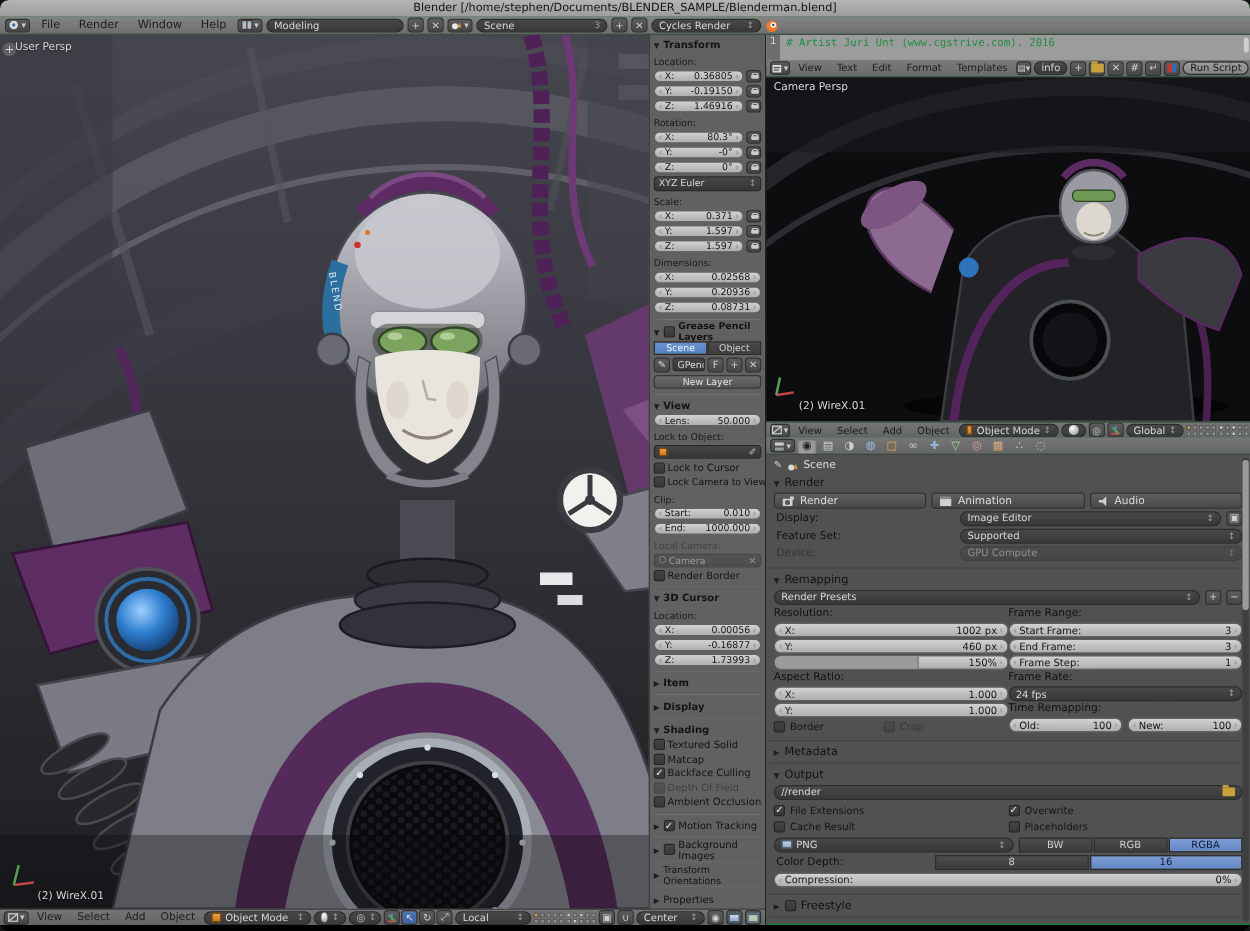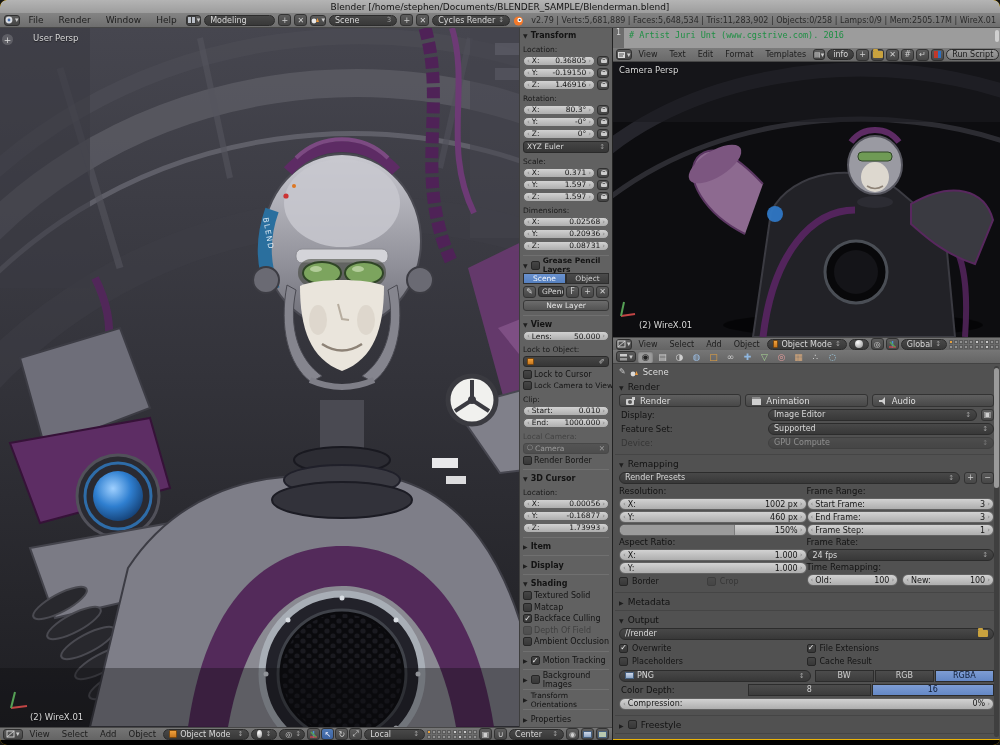--- a/index.html
+++ b/index.html
@@ -1,17 +1,17 @@
 <!DOCTYPE html>
 <html><head>
 <meta charset="utf-8">
 <style>
   html,body{margin:0;padding:0;background:#141414;font-family:"DejaVu Sans",sans-serif;}
   *{box-sizing:border-box;}
-  #app{position:relative;width:1000px;height:745px;background:#eab308;border-radius:7px;overflow:hidden;}
+  #app{position:relative;width:1000px;height:745px;background:#15803d;border-radius:7px;overflow:hidden;}
 
   
   .titlebar{position:absolute;left:0;top:0;width:100%;height:13px;background:linear-gradient(#b4b4b4,#9d9d9d);
     display:flex;align-items:center;justify-content:center;font-size:9px;color:#141414;border-radius:7px 7px 0 0;}
   .infobar{position:absolute;left:0;top:13px;width:100%;height:15px;background:linear-gradient(#848484,#6e6e6e);
     border-bottom:1px solid #474747;display:flex;align-items:center;gap:3px;padding:0 4px;overflow:hidden;}
   .menu{font-size:9px;color:#1d1d1d;padding:0 6px;white-space:nowrap;}
   .stats{font-size:8px;color:#2a2a2a;white-space:nowrap;margin-left:4px;}
 
   
@@ -160,21 +160,20 @@
     <span class="sqbtn">✕</span>
     <span class="dd" style="width:88px">
         <span>Cycles Render</span>
         <span class="arr">↕</span>
       </span>
     <span><svg width="11" height="10">
           <circle cx="5.5" cy="5" r="4.6" fill="#f5792a"></circle>
           <circle cx="6.6" cy="4" r="2.2" fill="#fff"></circle>
           <circle cx="6.6" cy="4" r="1" fill="#1c4e7c"></circle>
         </svg></span>
-    <span class="stats">v2.79 | Verts:5,681,889 | Faces:5,648,534 | Tris:11,283,902 | Objects:0/258 | Lamps:0/9 | Mem:2505.17M | WireX.01</span>
   </div>
 
   <div class="vp">
     <svg width="612" height="699" viewBox="0 0 612 699">
       <defs>
         <linearGradient id="bgg" x1="0" y1="0" x2="0" y2="1">
           <stop offset="0" stop-color="#46464f"></stop>
             <stop offset="0.5" stop-color="#33333a"></stop>
             <stop offset="1" stop-color="#1e1e22"></stop>
         </linearGradient>
@@ -283,21 +282,21 @@
       <ellipse cx="318" cy="292" rx="9" ry="15" fill="#d9d2c6" opacity="0.7"></ellipse>
       <ellipse cx="366" cy="292" rx="9" ry="15" fill="#d9d2c6" opacity="0.7"></ellipse>
       <path d="M338,276 l4,15 l7,1" fill="none" stroke="#b7ad9f" stroke-width="2"></path>
       <path d="M322,316 q20,13 40,0" fill="none" stroke="#8d8276" stroke-width="2.5"></path>
       <path d="M296,262 C288,300 299,332 322,348 L311,354 C288,337 279,299 287,257 Z" fill="#85858e" stroke="#4a4a52"></path>
       <path d="M388,262 C396,300 385,332 362,348 L373,354 C396,337 405,299 397,257 Z" fill="#85858e" stroke="#4a4a52"></path>
       <path d="M310,352 Q342,366 374,352" fill="none" stroke="#7e7e87" stroke-width="6"></path>
       <rect x="0" y="640" width="612" height="59" fill="#0c0c0e" opacity="0.35"></rect>
     </svg>
     <span class="plus-handle">+</span>
-    <span class="vplabel" style="left:33px;top:5px">User Persp</span>
+    <span class="vplabel" style="left:12px;top:5px">User Persp</span>
     <span class="vplabel" style="left:30px;top:684px">(2) WireX.01</span>
     <svg style="position:absolute;left:8px;top:662px" width="22" height="24">
       <line x1="3" y1="18" x2="19" y2="16" stroke="#c24545" stroke-width="2"></line>
       <line x1="3" y1="18" x2="7" y2="2" stroke="#55a055" stroke-width="2"></line>
     </svg>
   </div>
 
   <div class="npanel">
     <div class="nhdr">
         <span class="exp"></span>
@@ -941,35 +940,35 @@
       <div class="prow" style="height:13px">
         <span class="dd dd2">
             <span>//render</span>
             <span class="folder" style="margin-left:auto"></span>
           </span>
       </div>
       <div class="cols">
         <div class="col">
           <div class="cbrow">
               <span class="cb on"></span>
-              <span class="cbl">Overwrite</span>
+              <span class="cbl">File Extensions</span>
             </div>
           <div class="cbrow">
               <span class="cb"></span>
-              <span class="cbl">Placeholders</span>
+              <span class="cbl">Cache Result</span>
             </div>
         </div>
         <div class="col">
           <div class="cbrow">
               <span class="cb on"></span>
-              <span class="cbl">File Extensions</span>
+              <span class="cbl">Overwrite</span>
             </div>
           <div class="cbrow">
               <span class="cb"></span>
-              <span class="cbl">Cache Result</span>
+              <span class="cbl">Placeholders</span>
             </div>
         </div>
       </div>
       <div class="prow" style="height:13px">
         <span class="dd dd2">
             <span class="imgic"></span>
             <span>PNG</span>
             <span class="arr">↕</span>
           </span>
         <span class="seg">

